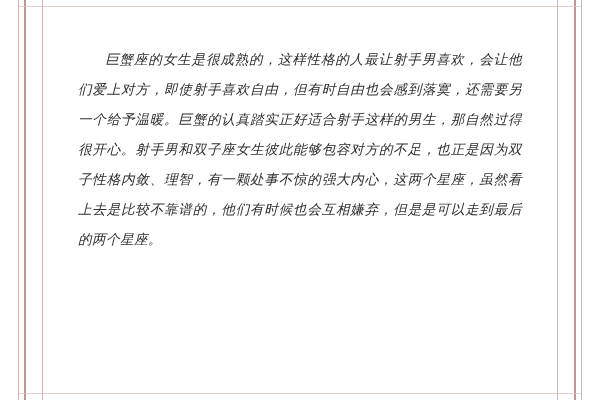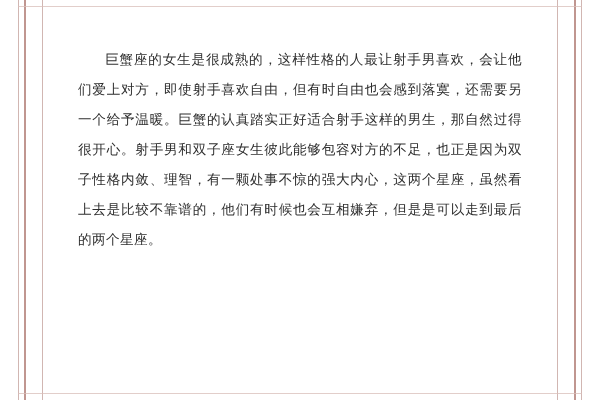--- a/index.html
+++ b/index.html
@@ -60,20 +60,21 @@
     background: #d8bdb8;
     opacity: .75;
   }
 
   .content {
     position: absolute;
     left: 78px;
     right: 78px;
     top: 30px;
     bottom: 40px;
+    font-style: italic;
   }
   .article-body {
     font-size: 13.6px;
     line-height: 30px;
     color: #2e2e2e;
     text-align: justify;
     text-justify: inter-character;
     letter-spacing: 0.4px;
     text-indent: 2em;
     font-family: "DejaVu Sans", "Liberation Sans", sans-serif;

